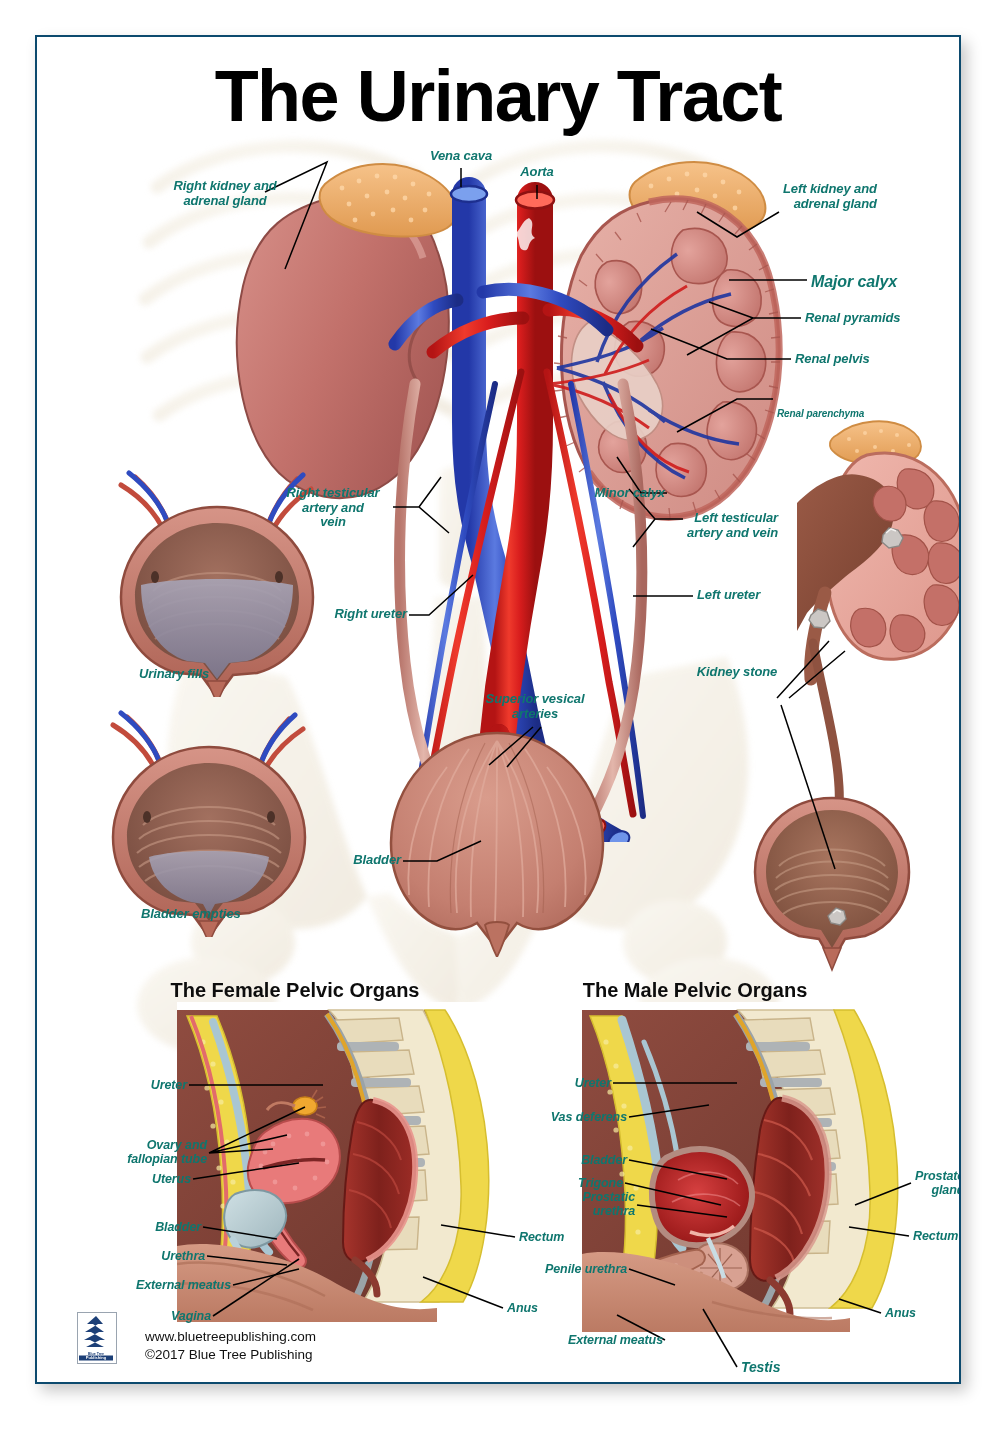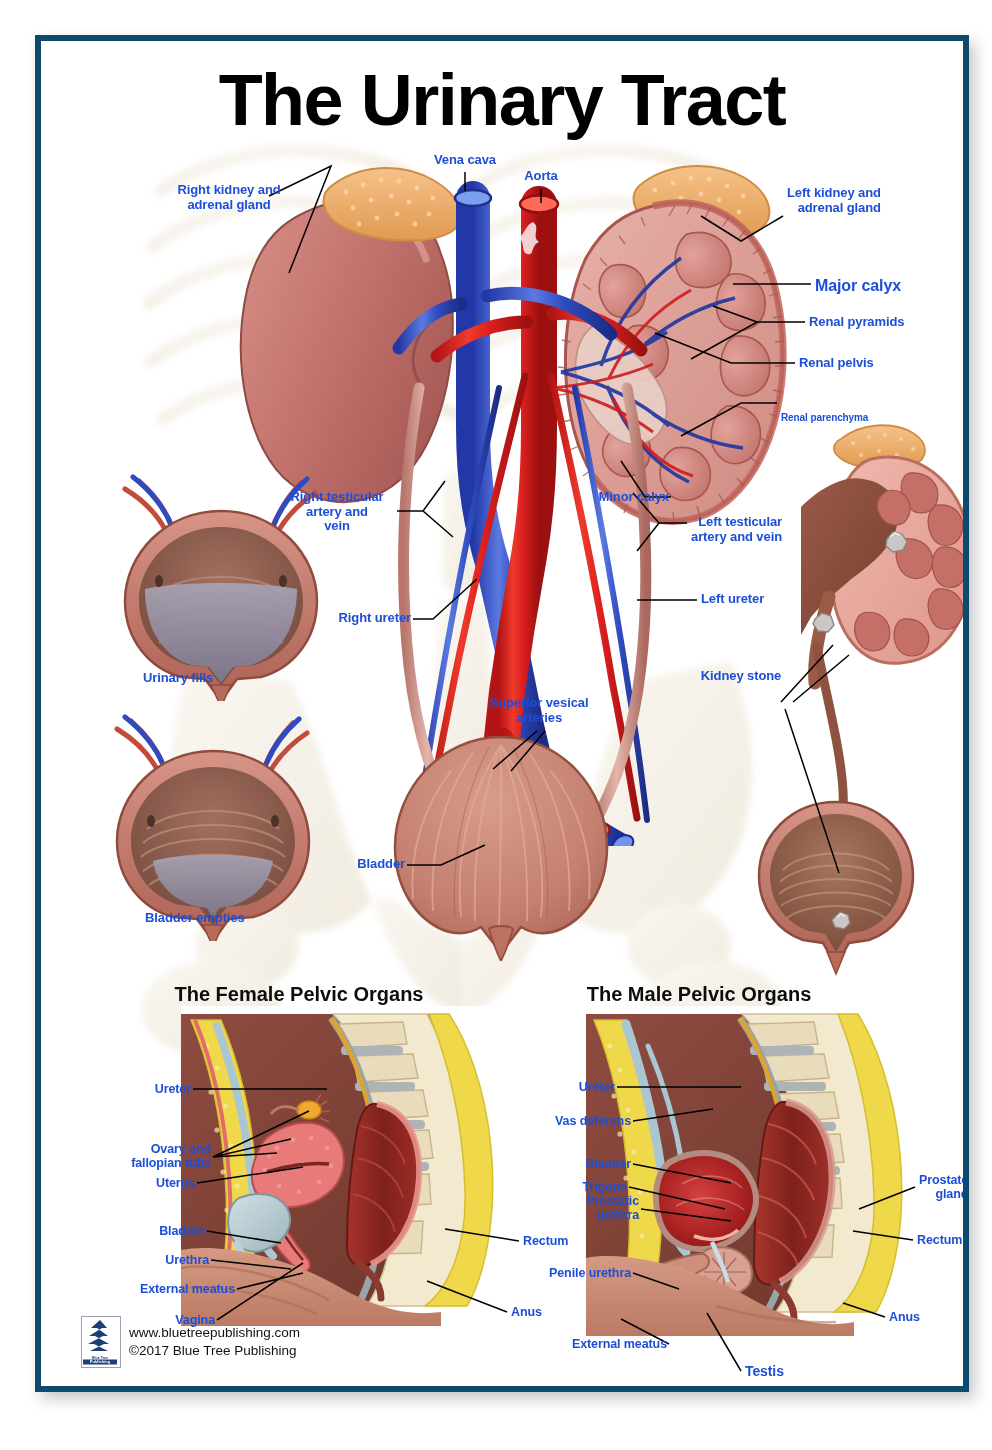--- a/index.html
+++ b/index.html
@@ -1,41 +1,41 @@
 <!DOCTYPE html>
 <html><head>
 <meta charset="utf-8">
 <style>
   html,body{margin:0;padding:0;background:#ffffff;}
   body{width:992px;height:1450px;font-family:"Liberation Sans",sans-serif;overflow:hidden;}
   #poster{
     position:absolute;left:35px;top:35px;width:922px;height:1345px;
-    background:#ffffff;border:6px solid #0c4a6e;
+    background:#ffffff;border:2px solid #0c4a6e;
     box-shadow:6px 7px 14px rgba(0,0,0,.22);
     overflow:hidden;
   }
   #stage{position:absolute;inset:0;}
   .lbl{
-    position:absolute;font-weight:bold;color:#1d4ed8;
-    line-height:1.12;letter-spacing:-.1px;white-space:pre;
+    position:absolute;font-weight:bold;color:#0f766e;
+    line-height:1.12;letter-spacing:-.1px;white-space:pre;font-style:italic;
   }
   .lbl.c{text-align:center;transform:translateX(-50%);}
   .lbl.r{text-align:right;transform:translateX(-100%);}
   .lbl.l{text-align:right;}
   #title{
     position:absolute;left:50%;top:18px;transform:translateX(-50%);
     font-family:"Liberation Sans Narrow","Liberation Sans",sans-serif;
     font-weight:bold;font-size:72px;letter-spacing:-1.5px;color:#000;
     white-space:nowrap;
   }
   .sect{
     position:absolute;font-weight:bold;font-size:20px;color:#0d0d0d;
     transform:translateX(-50%);white-space:nowrap;margin-top:7px;
   }
-  #footer{position:absolute;left:40px;bottom:18px;display:flex;align-items:center;gap:8px;}
+  #footer{position:absolute;left:40px;bottom:18px;display:flex;align-items:flex-end;gap:28px;}
   #logo{width:38px;height:50px;border:1px solid #9aa4b0;background:#fff;position:relative;}
   #ftxt{font-size:13.5px;color:#111;line-height:1.35;font-family:"Liberation Sans Narrow","Liberation Sans",sans-serif;}
   svg{display:block;}
 </style>
 </head>
 <body>
 
 <div id="poster">
 
   <div id="stage">

